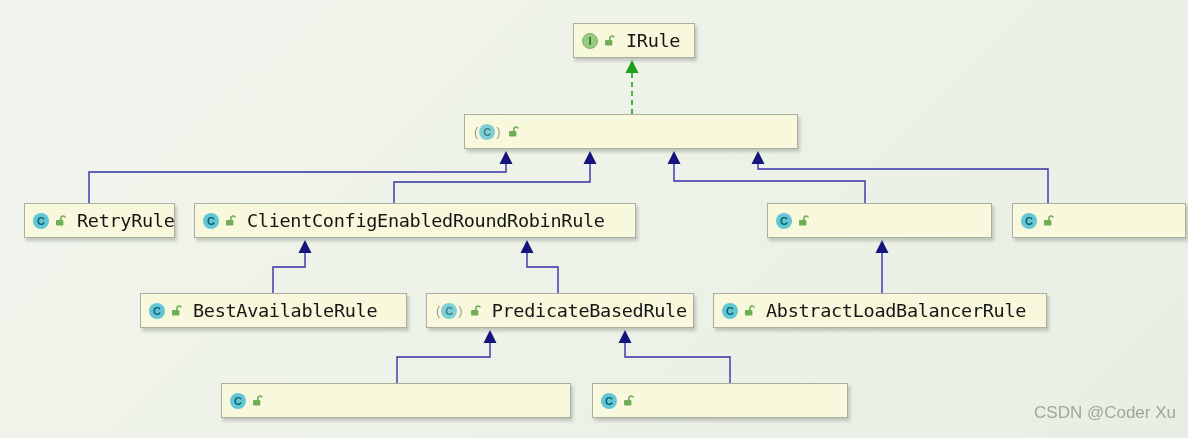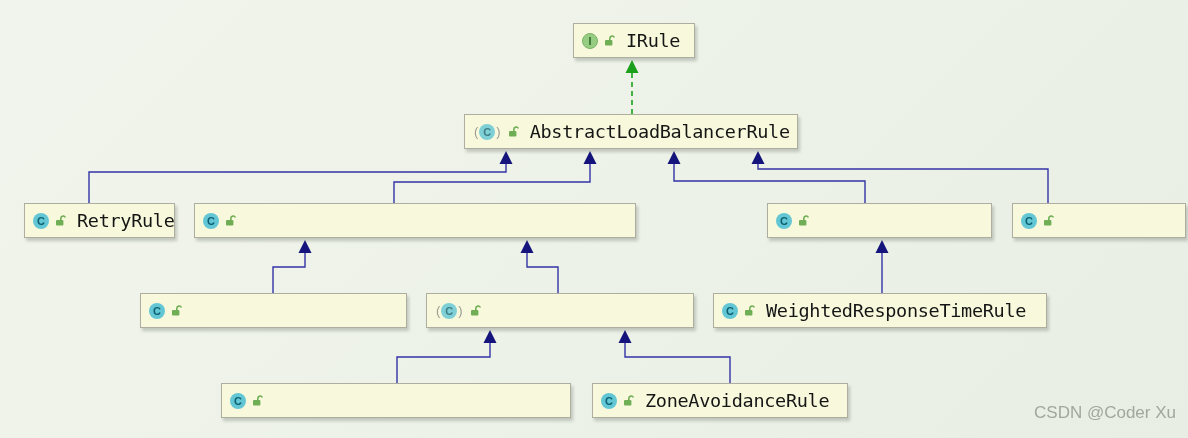--- a/index.html
+++ b/index.html
@@ -114,21 +114,20 @@
   <div class="node" style="left:464px;top:114px;width:334px">
     <span class="cicon abstract">
         <span class="paren">(</span>
         <span class="circ class-kind">C</span>
         <span class="paren">)</span>
       </span>
     <svg class="lock" width="11" height="12" viewBox="0 0 11 12">
         <path d="M5.8,5 V3.4 A2.4,2.4 0 0 1 10.4,2.5" fill="none" stroke="#6fae55" stroke-width="1.6"></path>
         <rect x="1" y="5" width="7.4" height="5.6" rx="1" fill="#6fae55"></rect>
       </svg>
-    <span class="lbl">AbstractLoadBalancerRule</span>
   </div>
 
   <div class="node" style="left:24px;top:203px;width:151px">
     <span class="cicon">
         <span class="circ class-kind">C</span>
       </span>
     <svg class="lock" width="11" height="12" viewBox="0 0 11 12">
         <path d="M5.8,5 V3.4 A2.4,2.4 0 0 1 10.4,2.5" fill="none" stroke="#6fae55" stroke-width="1.6"></path>
         <rect x="1" y="5" width="7.4" height="5.6" rx="1" fill="#6fae55"></rect>
       </svg>
@@ -136,20 +135,21 @@
   </div>
 
   <div class="node" style="left:194px;top:203px;width:442px">
     <span class="cicon">
         <span class="circ class-kind">C</span>
       </span>
     <svg class="lock" width="11" height="12" viewBox="0 0 11 12">
         <path d="M5.8,5 V3.4 A2.4,2.4 0 0 1 10.4,2.5" fill="none" stroke="#6fae55" stroke-width="1.6"></path>
         <rect x="1" y="5" width="7.4" height="5.6" rx="1" fill="#6fae55"></rect>
       </svg>
+    <span class="lbl">ClientConfigEnabledRoundRobinRule</span>
   </div>
 
   <div class="node" style="left:767px;top:203px;width:225px">
     <span class="cicon">
         <span class="circ class-kind">C</span>
       </span>
     <svg class="lock" width="11" height="12" viewBox="0 0 11 12">
         <path d="M5.8,5 V3.4 A2.4,2.4 0 0 1 10.4,2.5" fill="none" stroke="#6fae55" stroke-width="1.6"></path>
         <rect x="1" y="5" width="7.4" height="5.6" rx="1" fill="#6fae55"></rect>
       </svg>
@@ -166,60 +166,61 @@
   </div>
 
   <div class="node" style="left:140px;top:293px;width:267px">
     <span class="cicon">
         <span class="circ class-kind">C</span>
       </span>
     <svg class="lock" width="11" height="12" viewBox="0 0 11 12">
         <path d="M5.8,5 V3.4 A2.4,2.4 0 0 1 10.4,2.5" fill="none" stroke="#6fae55" stroke-width="1.6"></path>
         <rect x="1" y="5" width="7.4" height="5.6" rx="1" fill="#6fae55"></rect>
       </svg>
+    <span class="lbl">BestAvailableRule</span>
   </div>
 
   <div class="node" style="left:426px;top:293px;width:268px">
     <span class="cicon abstract">
         <span class="paren">(</span>
         <span class="circ class-kind">C</span>
         <span class="paren">)</span>
       </span>
     <svg class="lock" width="11" height="12" viewBox="0 0 11 12">
         <path d="M5.8,5 V3.4 A2.4,2.4 0 0 1 10.4,2.5" fill="none" stroke="#6fae55" stroke-width="1.6"></path>
         <rect x="1" y="5" width="7.4" height="5.6" rx="1" fill="#6fae55"></rect>
       </svg>
+    <span class="lbl">PredicateBasedRule</span>
   </div>
 
   <div class="node" style="left:713px;top:293px;width:334px">
     <span class="cicon">
         <span class="circ class-kind">C</span>
       </span>
     <svg class="lock" width="11" height="12" viewBox="0 0 11 12">
         <path d="M5.8,5 V3.4 A2.4,2.4 0 0 1 10.4,2.5" fill="none" stroke="#6fae55" stroke-width="1.6"></path>
         <rect x="1" y="5" width="7.4" height="5.6" rx="1" fill="#6fae55"></rect>
       </svg>
-    <span class="lbl">WeightedResponseTimeRule</span>
+    <span class="lbl">AbstractLoadBalancerRule</span>
   </div>
 
   <div class="node" style="left:221px;top:383px;width:350px">
     <span class="cicon">
         <span class="circ class-kind">C</span>
       </span>
     <svg class="lock" width="11" height="12" viewBox="0 0 11 12">
         <path d="M5.8,5 V3.4 A2.4,2.4 0 0 1 10.4,2.5" fill="none" stroke="#6fae55" stroke-width="1.6"></path>
         <rect x="1" y="5" width="7.4" height="5.6" rx="1" fill="#6fae55"></rect>
       </svg>
   </div>
 
   <div class="node" style="left:592px;top:383px;width:256px">
     <span class="cicon">
         <span class="circ class-kind">C</span>
       </span>
     <svg class="lock" width="11" height="12" viewBox="0 0 11 12">
         <path d="M5.8,5 V3.4 A2.4,2.4 0 0 1 10.4,2.5" fill="none" stroke="#6fae55" stroke-width="1.6"></path>
         <rect x="1" y="5" width="7.4" height="5.6" rx="1" fill="#6fae55"></rect>
       </svg>
-    <span class="lbl">ZoneAvoidanceRule</span>
   </div>
 
   <div class="watermark">CSDN @Coder Xu</div>
 </div>
 
 </body></html>

